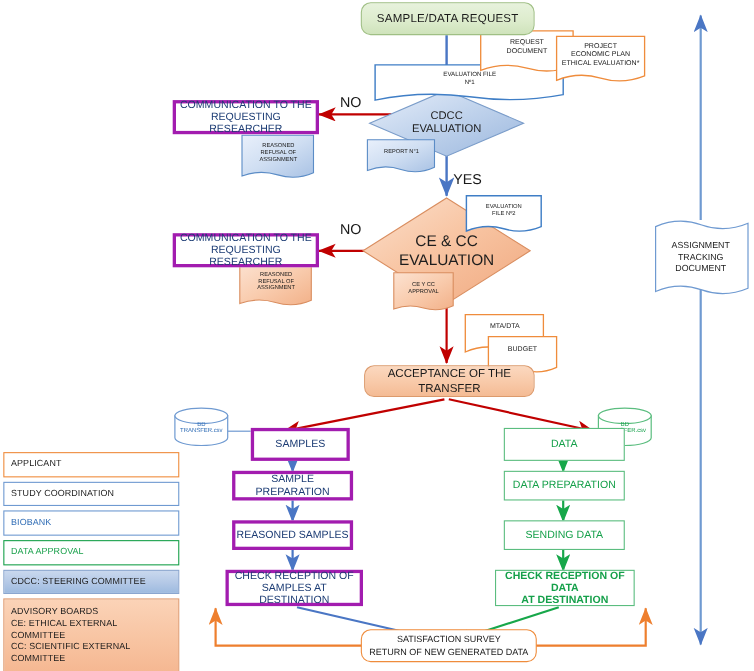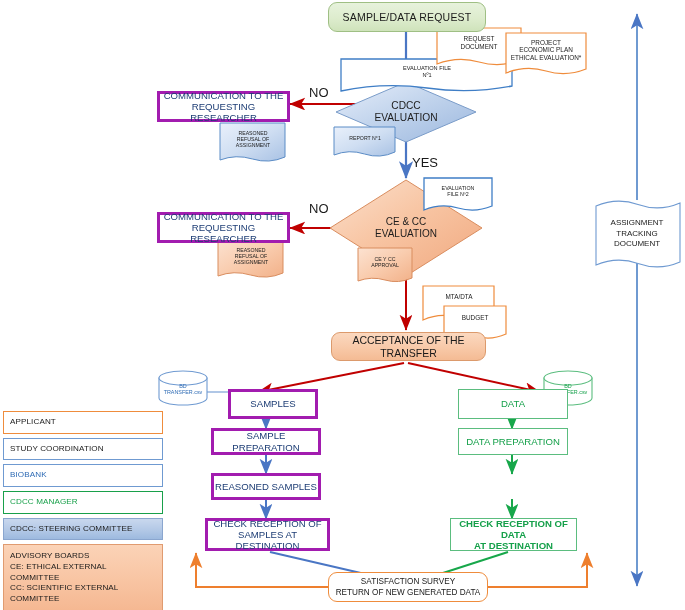--- a/index.html
+++ b/index.html
@@ -266,21 +266,21 @@
     <span style="white-space:pre-line;">REASONED
 REFUSAL OF
 ASSIGNMENT</span>
   </div>
 
   <div class="node" style="left:424px;top:181px;width:68px;height:20px;font-size:5.3px;color:#1a1a1a;">
     <span style="white-space:pre-line;">EVALUATION
 FILE Nº2</span>
   </div>
 
-  <div class="node" style="left:356px;top:212px;width:100px;height:32px;font-size:10px;color:#1d1d1d;">
+  <div class="node" style="left:356px;top:212px;width:100px;height:32px;font-size:14px;color:#1d1d1d;">
     <span style="white-space:pre-line;">CE &amp; CC
 EVALUATION</span>
   </div>
 
   <div class="node box-blue" style="left:157px;top:212px;width:133px;height:31px;">
     <span style="white-space:pre-line;">COMMUNICATION TO THE
 REQUESTING RESEARCHER</span>
   </div>
 
   <div class="node" style="left:220px;top:243px;width:62px;height:26px;font-size:5.2px;color:#1a1a1a;">
@@ -329,20 +329,23 @@
     <span style="white-space:pre-line;">CHECK RECEPTION OF
 SAMPLES AT DESTINATION</span>
   </div>
 
   <div class="node box-green" style="left:458px;top:389px;width:110px;height:30px;">
     <span>DATA</span>
   </div>
   <div class="node box-green" style="left:458px;top:428px;width:110px;height:27px;">
     <span>DATA PREPARATION</span>
   </div>
+  <div class="node box-green" style="left:458px;top:473px;width:110px;height:27px;">
+    <span>SENDING DATA</span>
+  </div>
   <div class="node box-green" style="left:450px;top:518px;width:127px;height:33px;">
     <span style="white-space:pre-line;font-weight:bold;">CHECK RECEPTION OF DATA
 AT DESTINATION</span>
   </div>
 
   <div class="node term-orange-line" style="left:328px;top:572px;width:160px;height:30px;">
     <span style="white-space:pre-line;font-size:8.2px;line-height:1.35;">SATISFACTION SURVEY
 RETURN OF NEW GENERATED DATA</span>
   </div>
 
@@ -362,21 +365,21 @@
     <div class="leg leg-applicant">
       <span style="white-space:pre-line;">APPLICANT</span>
     </div>
     <div class="leg leg-study">
       <span style="white-space:pre-line;">STUDY COORDINATION</span>
     </div>
     <div class="leg leg-biobank">
       <span style="white-space:pre-line;">BIOBANK</span>
     </div>
     <div class="leg leg-dm">
-      <span style="white-space:pre-line;">CDCC MANAGER</span>
+      <span style="white-space:pre-line;">DATA APPROVAL</span>
     </div>
     <div class="leg leg-cdcc">
       <span style="white-space:pre-line;">CDCC: STEERING COMMITTEE</span>
     </div>
     <div class="leg leg-ab">
       <span style="white-space:pre-line;">ADVISORY BOARDS
 CE: ETHICAL EXTERNAL COMMITTEE
 CC: SCIENTIFIC EXTERNAL COMMITTEE</span>
     </div>
   </div>

